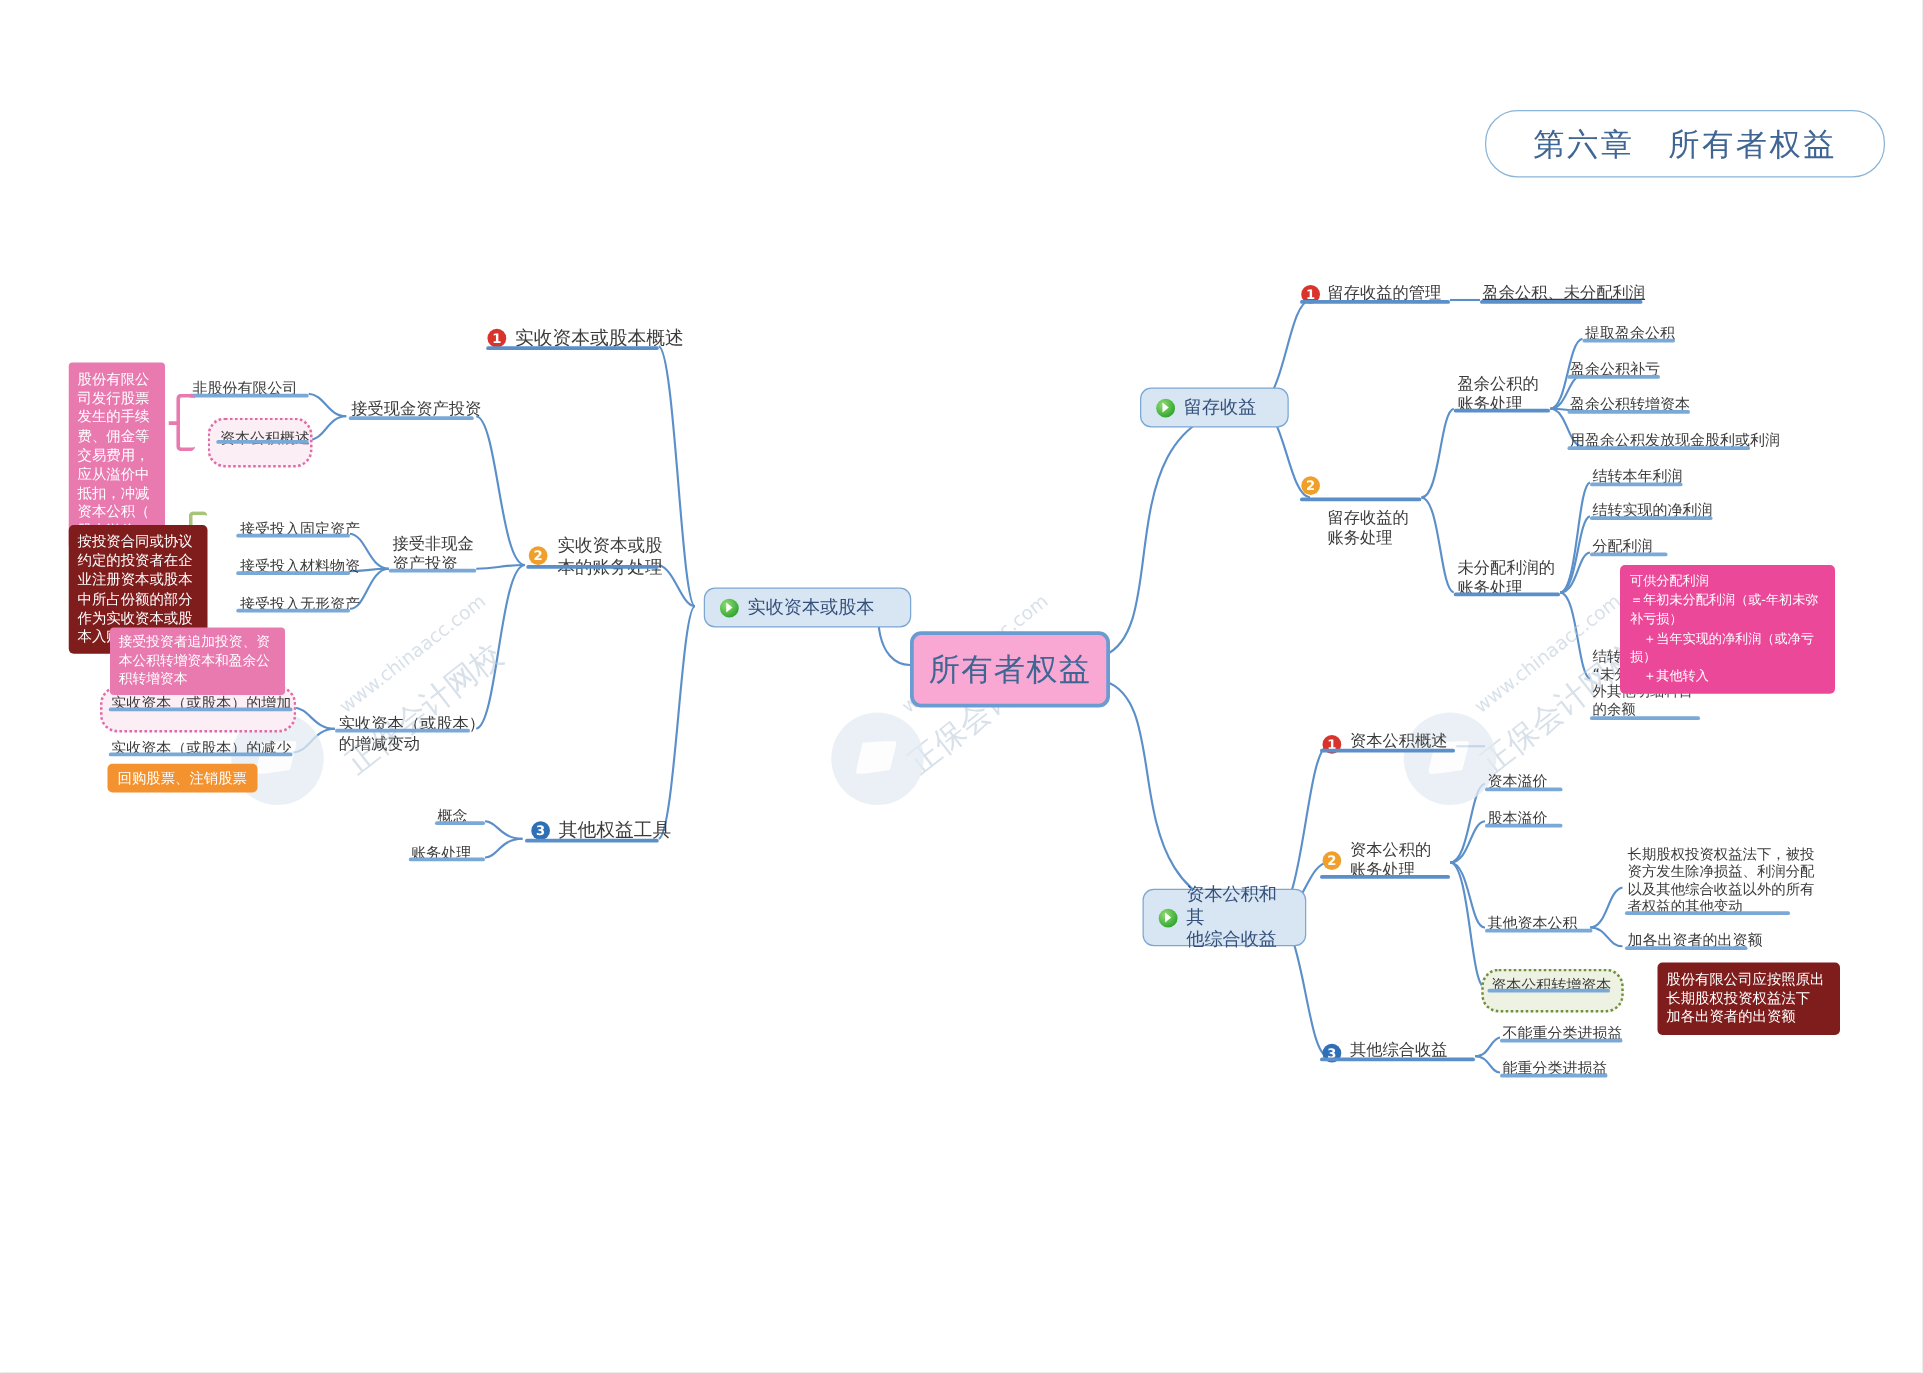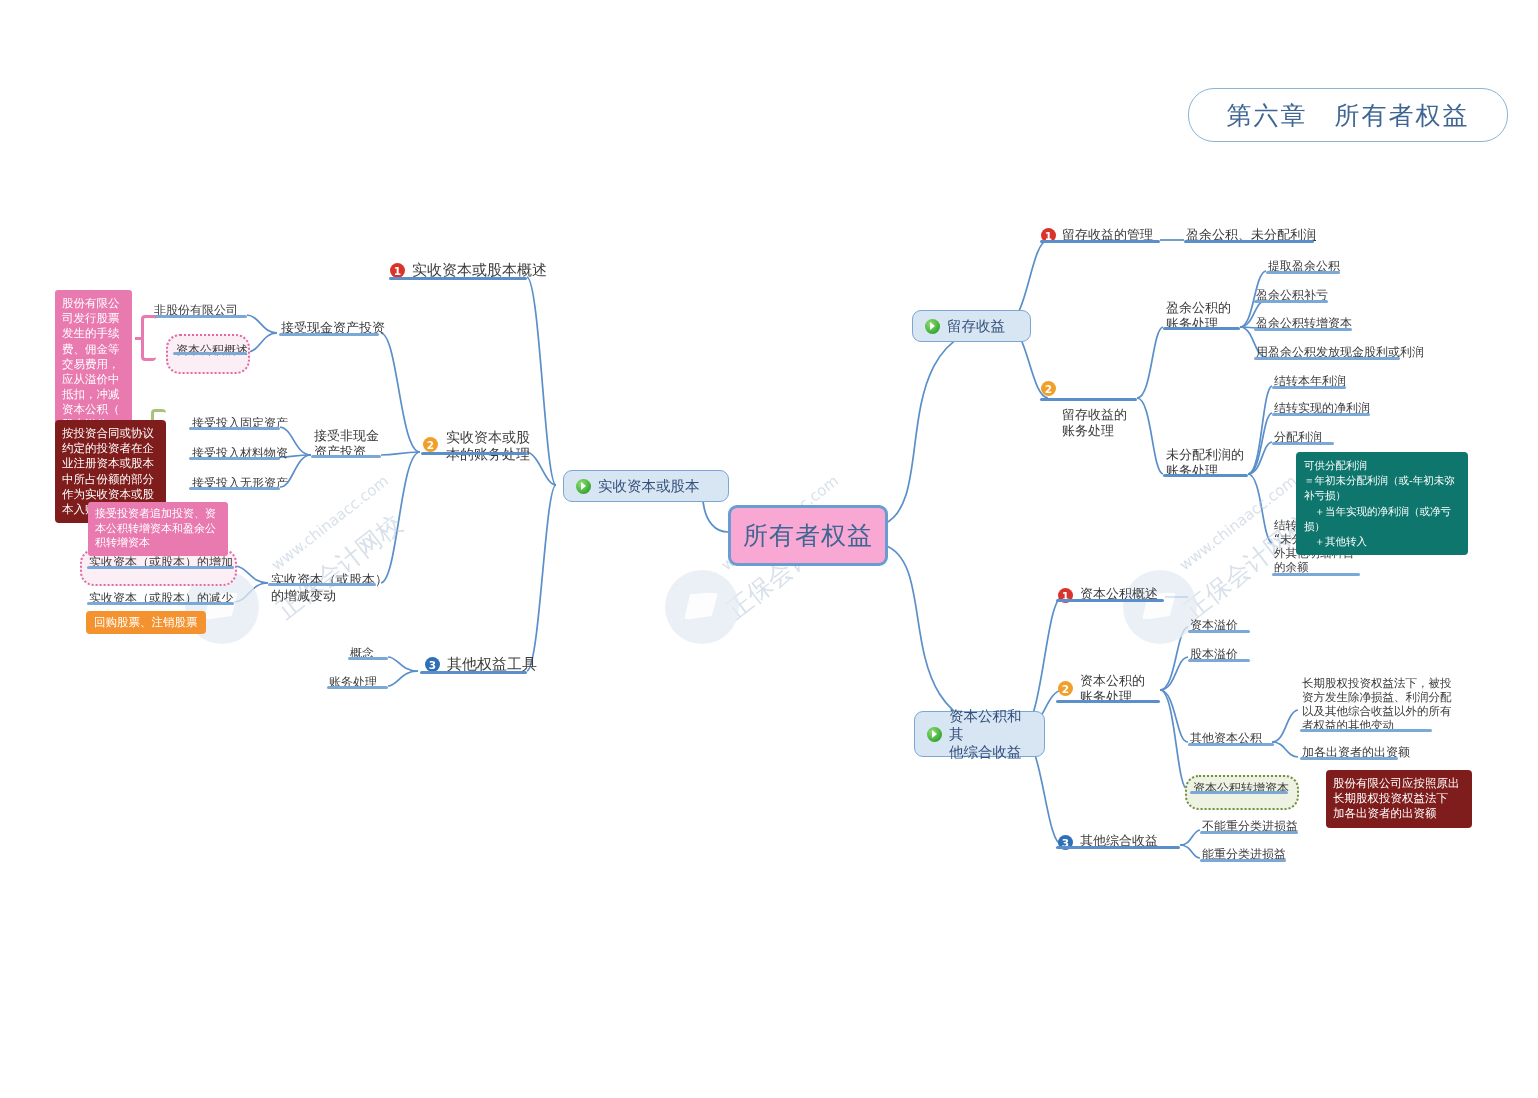--- a/index.html
+++ b/index.html
@@ -66,21 +66,21 @@
   .t13{font-size:13px;}
   .t12{font-size:12px;}
   .t115{font-size:11.5px;}
 
   
   .ann{position:absolute;white-space:pre-line;line-height:1.32;color:#ffffff;}
   .ann.pink{background:#e87ab0;padding:6px 7px;font-size:11.5px;border-radius:3px;}
   .ann.pink2{background:#e87ab0;padding:5px 7px;font-size:11px;border-radius:3px;}
   .ann.green{background:#7f1d1d;padding:6px 7px;font-size:11.5px;border-radius:4px;}
   .ann.orange{background:#f3922e;padding:4px 8px;font-size:11.5px;border-radius:4px;}
-  .ann.pinkbig{background:#0f766e;padding:6px 8px;font-size:10.5px;border-radius:4px;line-height:1.45;}
+  .ann.pinkbig{background:#ec4899;padding:6px 8px;font-size:10.5px;border-radius:4px;line-height:1.45;}
 
   
   .hl{position:absolute;border-radius:14px;}
   .hl.pinkdot{border:2.5px dotted #e06aa6;background:#fbeef5;}
   .hl.greendot{border:2.5px dotted #6f8f3c;background:#eef2e2;}
 
   
   .bracket{position:absolute;border-style:solid;border-width:3px;border-radius:4px;border-right:none;}
   .bracket.pink{border-color:#e87ab0;}
   .bracket.green{border-color:#a8c37a;}

